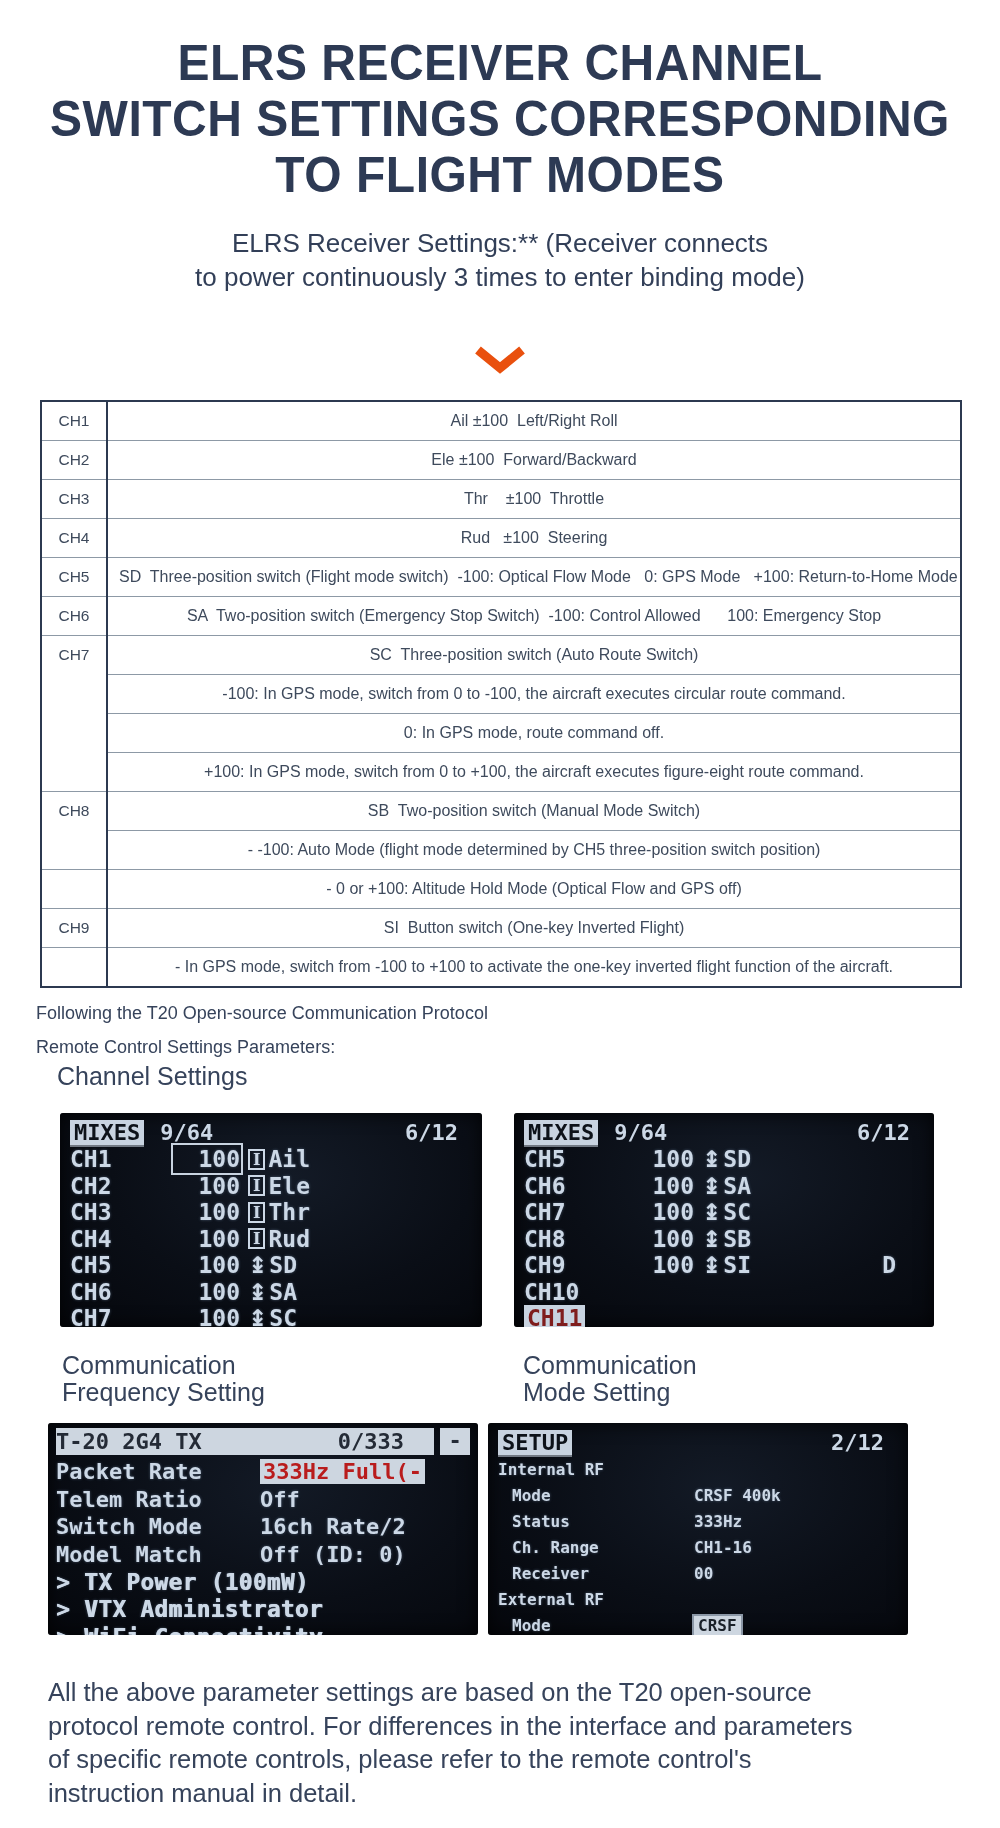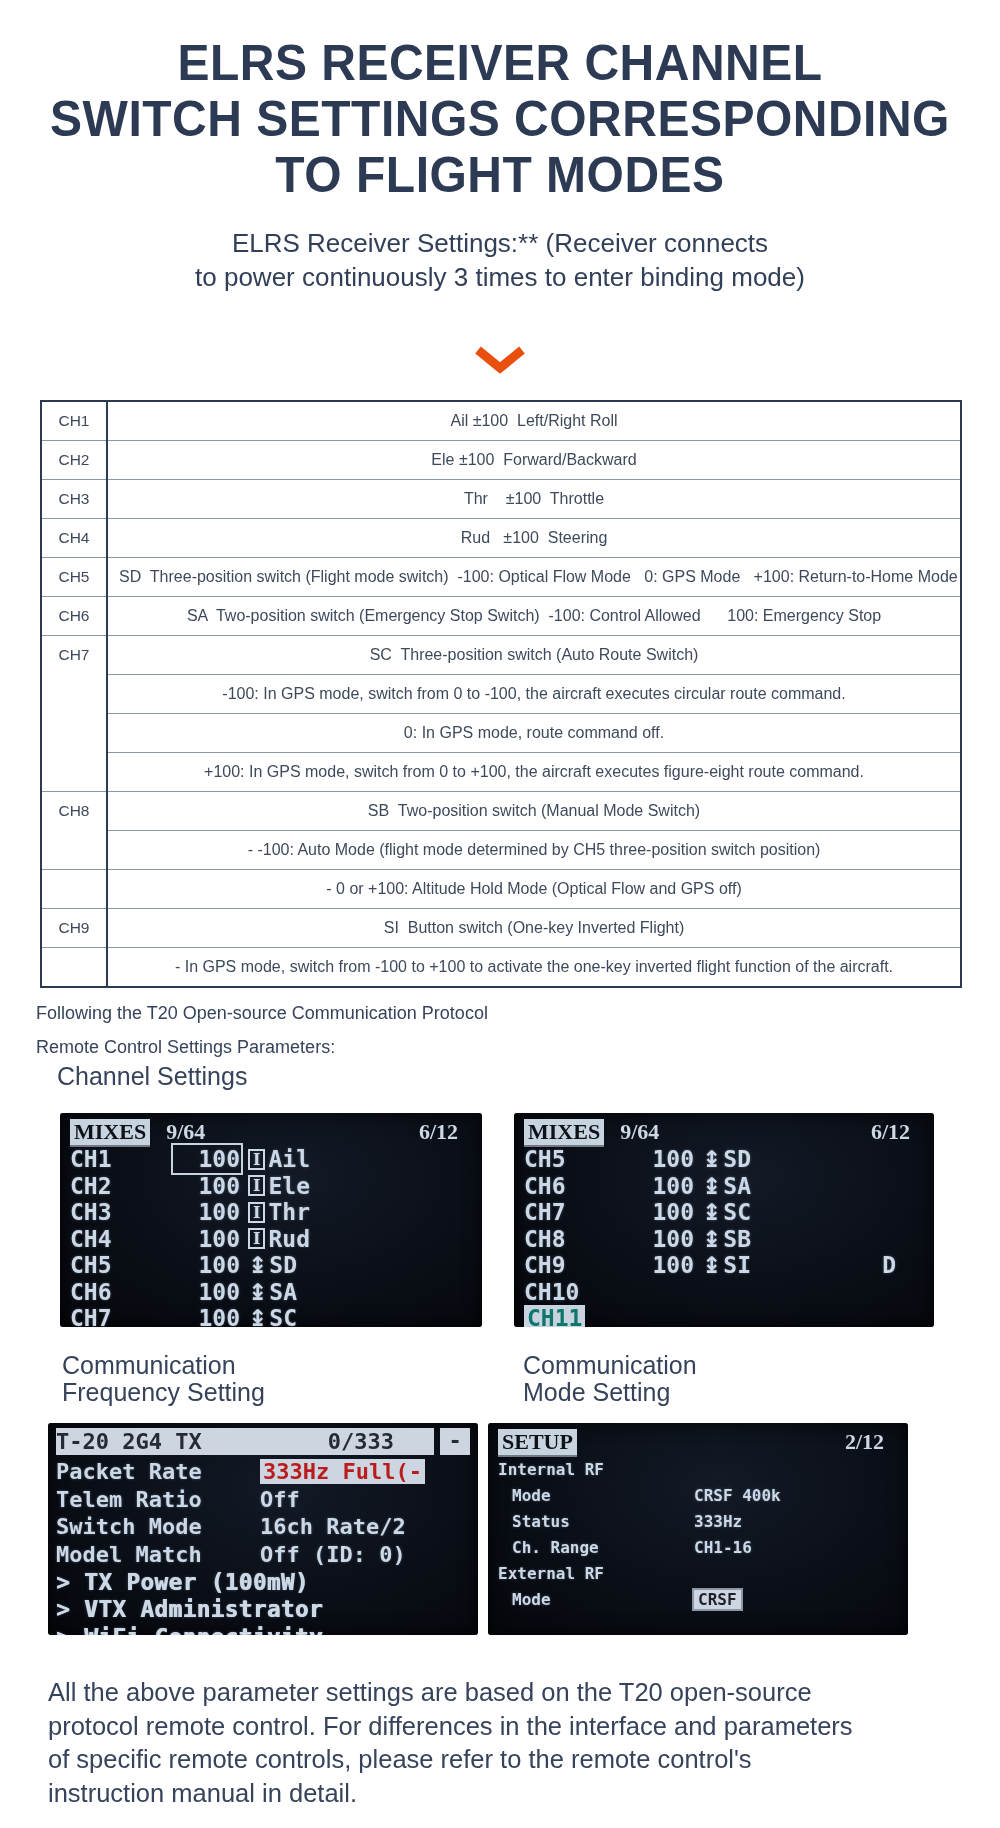--- a/index.html
+++ b/index.html
@@ -35,43 +35,43 @@
   
   .lcd{position:absolute;color:#ccd8e6;font-family:"DejaVu Sans Mono",monospace;
        font-weight:bold;overflow:hidden;border-radius:3px;
        background:radial-gradient(ellipse at 55% 30%,#131a26 0%,#0a0e16 55%,#05070c 100%);
        box-shadow:inset 0 0 18px rgba(0,0,0,.8);}
   #screen-mixes-left {left:60px; top:1113px;width:422px;height:214px;padding:5px 10px;box-sizing:border-box;}
   #screen-mixes-right{left:514px;top:1113px;width:420px;height:214px;padding:5px 10px;box-sizing:border-box;}
   #screen-freq {left:48px; top:1423px;width:430px;height:212px;padding:5px 8px;box-sizing:border-box;}
   #screen-setup{left:488px;top:1423px;width:420px;height:212px;padding:5px 10px;box-sizing:border-box;}
 
-  .lcd-header{display:flex;align-items:center;height:28px;font-size:22px;font-family:Liberation Serif, serif;}
+  .lcd-header{display:flex;align-items:center;height:28px;font-size:22px;}
   .lcd-tab{background:#c8d3e0;color:#0d1219;padding:0 4px;
            box-shadow:0 2px 0 rgba(200,211,224,.55);}
   .lcd-counter{margin-left:16px;}
   .lcd-page{margin-left:auto;margin-right:14px;}
 
   .lcd-row{display:flex;align-items:center;height:26.5px;font-size:23px;
            text-shadow:0 0 3px rgba(170,200,240,.35);}
   .lcd-row .ch{width:104px;}
-  .lcd-row .ch .chip{background:#c8d3e0;color:#0f766e;padding:0 3px;text-shadow:none;}
+  .lcd-row .ch .chip{background:#c8d3e0;color:#7f1d1d;padding:0 3px;text-shadow:none;}
   .lcd-row .val{width:66px;text-align:right;}
   .lcd-row .val.sel{outline:2px solid #c8d3e0;outline-offset:1px;}
   .icon-stick{display:inline-block;border:2px solid #ccd8e6;line-height:17px;
            font-size:16px;padding:0 3px;margin:0 3px 0 8px;
            font-family:"DejaVu Serif",serif;}
   .icon-switch{margin:0 2px 0 8px;font-family:"DejaVu Sans",sans-serif;}
   .dlabel{margin-left:auto;margin-right:28px;}
 
   
   .freq-head{display:flex;align-items:center;height:27px;font-size:22px;margin-bottom:3px;}
   .freq-strip{flex:1;background:#cdd6e0;color:#242b36;display:flex;align-items:center;
            padding:0 0;height:100%;}
-  .freq-count{margin-left:auto;margin-right:40px;}
+  .freq-count{margin-left:auto;margin-right:30px;}
   .freq-box{width:30px;height:100%;margin-left:6px;background:#cdd6e0;color:#242b36;
            text-align:center;}
   .freq-row{display:flex;align-items:center;height:27.5px;font-size:22px;
            text-shadow:0 0 3px rgba(170,200,240,.35);}
   .freq-label{width:204px;}
   .freq-val.sel{background:#cdd6e0;color:#b91c1c;text-shadow:none;padding:0 3px;}
   .freq-menu{font-size:22.5px;letter-spacing:.5px;
            text-shadow:.8px 0 currentColor,0 0 3px rgba(170,200,240,.35);}
 
   
@@ -326,20 +326,24 @@
       </div>
       <div class="setup-row">
         <span class="setup-label" style="padding-left: 14px;">Status</span>
         <span class="setup-val">333Hz</span>
       </div>
       <div class="setup-row">
         <span class="setup-label" style="padding-left: 14px;">Ch. Range</span>
         <span class="setup-val">CH1-16</span>
       </div>
       <div class="setup-row">
+        <span class="setup-label" style="padding-left: 14px;">Receiver</span>
+        <span class="setup-val">00</span>
+      </div>
+      <div class="setup-row">
         <span class="setup-label" style="padding-left: 0px;">External RF</span>
       </div>
       <div class="setup-row">
         <span class="setup-label" style="padding-left: 14px;">Mode</span>
         <span class="setup-val boxed">CRSF</span>
       </div>
     </div>
 
   <div class="footer">
     <div>All the above parameter settings are based on the T20 open-source</div>

